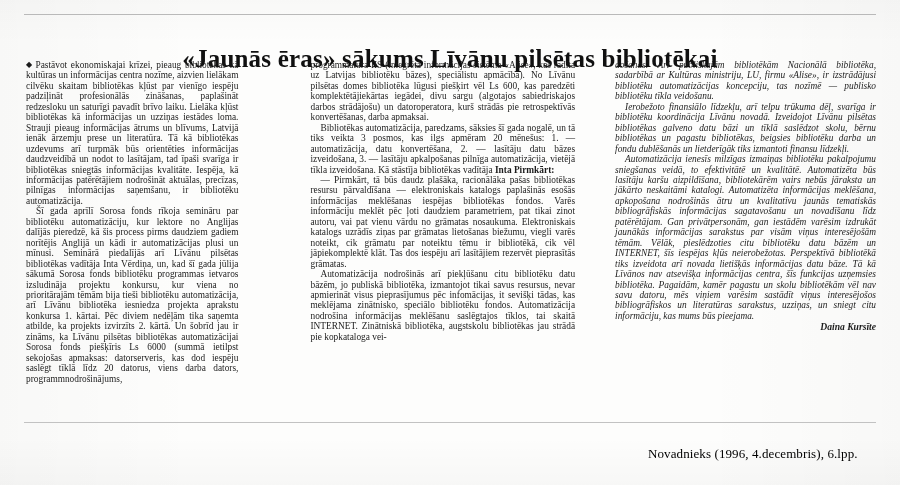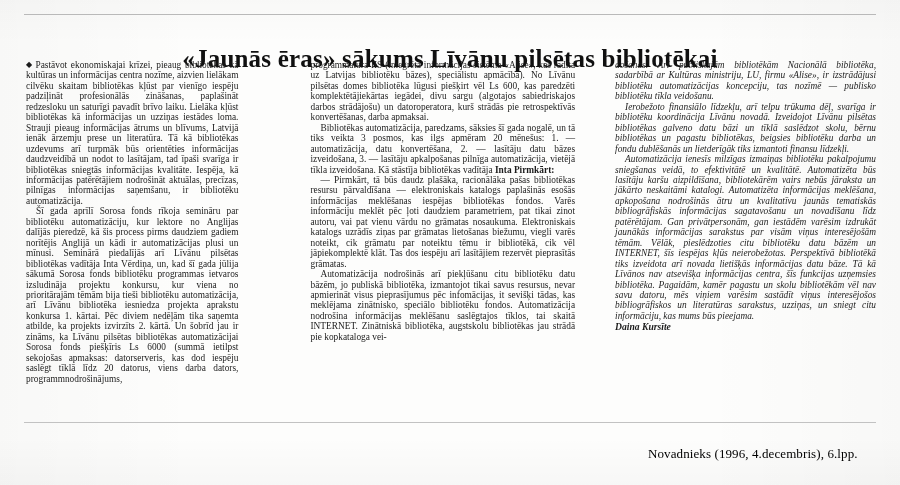--- a/index.html
+++ b/index.html
@@ -100,20 +100,21 @@
   .bullet {
     font-size: 8px;
     vertical-align: 1px;
     letter-spacing: 2px;
   }
 
   b.name { font-weight: bold; }
 
   .byline {
     display: block;
+    text-align: right;
     font-weight: bold;
     font-size: 9.6px;
     margin-top: 1px;
     text-indent: 0;
   }
 
   .caption {
     position: absolute;
     left: 648px;
     top: 446px;

